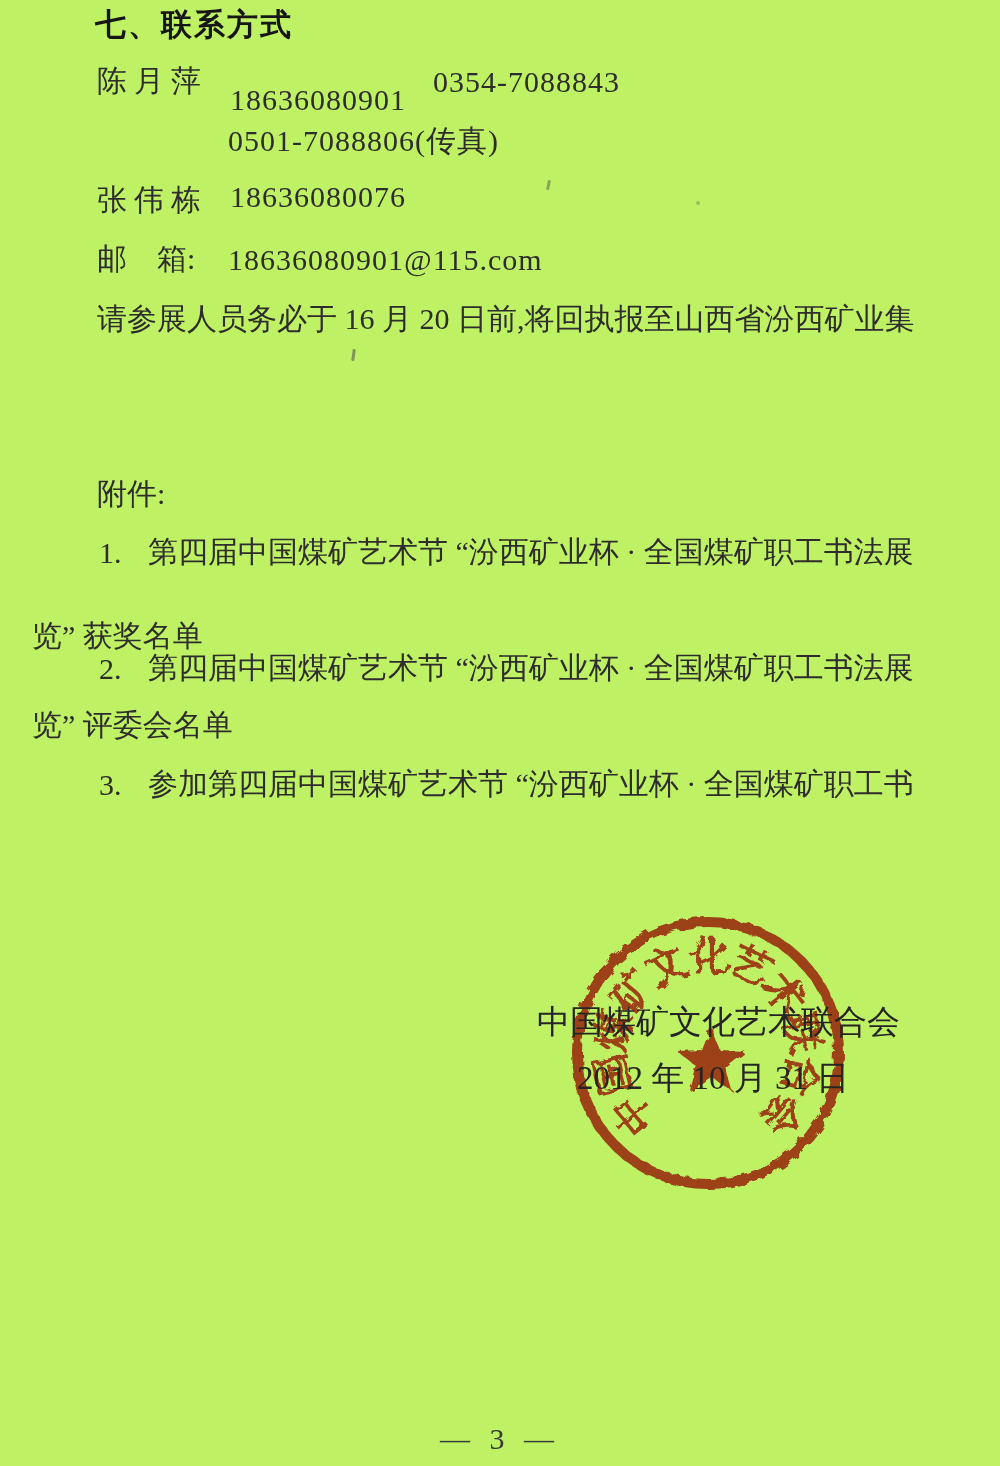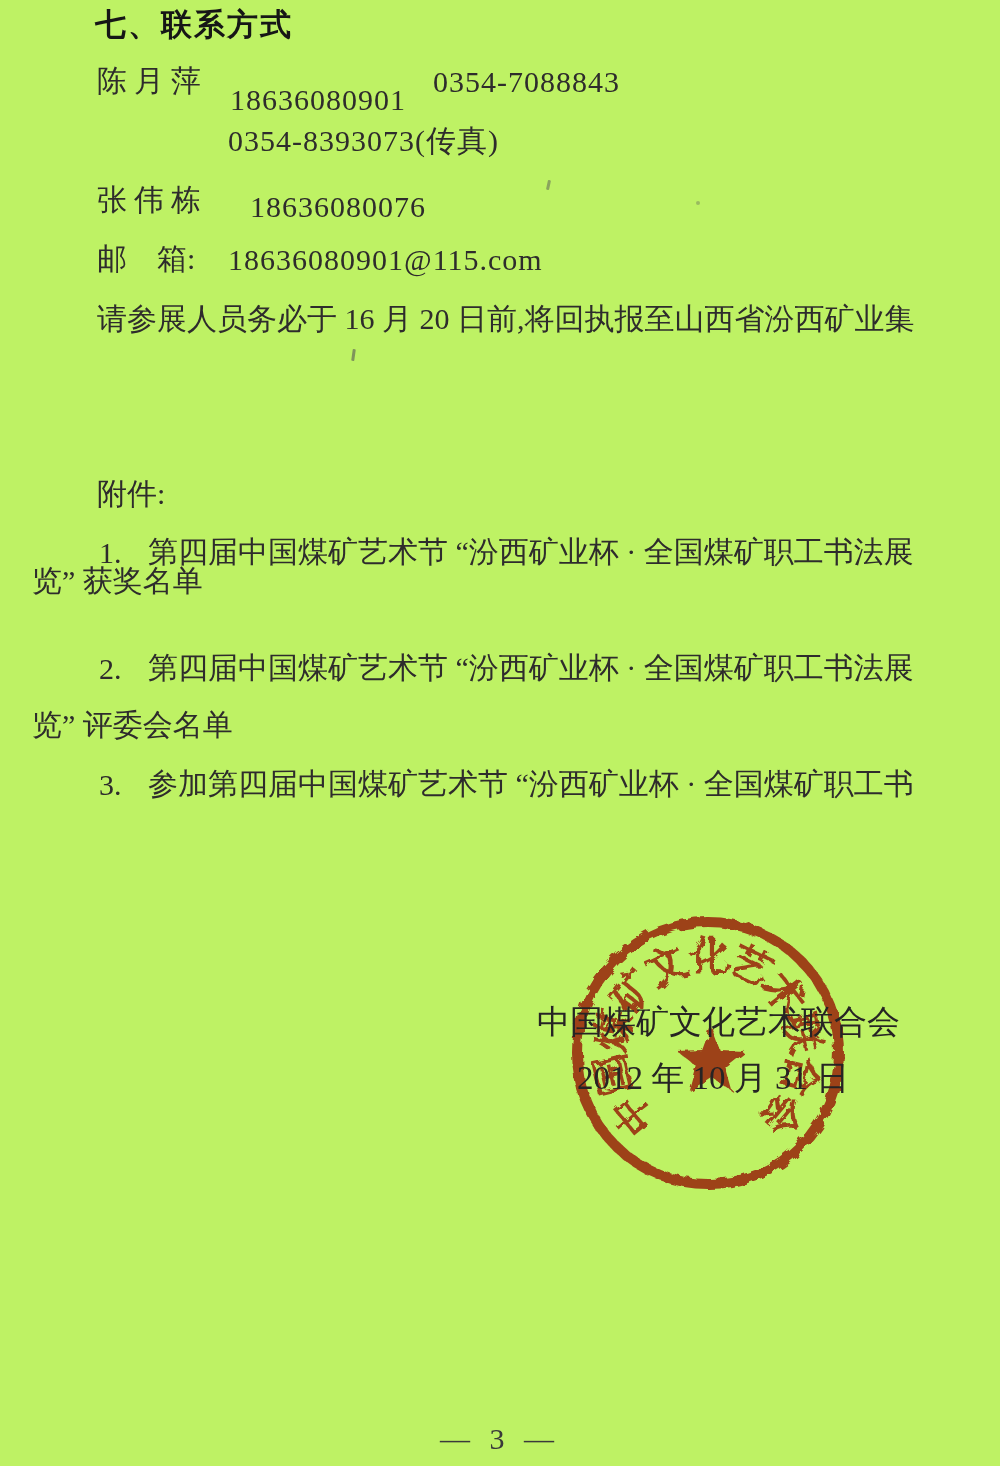--- a/index.html
+++ b/index.html
@@ -55,35 +55,35 @@
 <body>
 
 <div class="page">
 
   <div class="abs heading" style="left:95px; top:8px;">七、联系方式</div>
 
   <div class="abs body-text name-text" style="left:97px; top:64px;">陈月萍</div>
   <div class="abs body-text num-text" style="left:230px; top:65px;margin-top:18px;">18636080901</div>
   <div class="abs body-text num-text" style="left:433px; top:65px;">0354-7088843</div>
 
-  <div class="abs body-text num-text" style="left:228px; top:124px;">0354-8393073(传真)</div>
+  <div class="abs body-text num-text" style="left:228px; top:124px;">0501-7088806(传真)</div>
 
   <div class="abs body-text name-text" style="left:97px; top:183px;">张伟栋</div>
-  <div class="abs body-text num-text" style="left:230px; top:190px;margin-left:20px;">18636080076</div>
+  <div class="abs body-text num-text" style="left:230px; top:180px;">18636080076</div>
 
   <div class="abs body-text" style="left:97px; top:242px;text-align:right;">邮　箱:</div>
   <div class="abs body-text num-text" style="left:228px; top:243px;">18636080901@115.com</div>
 
   <div class="abs body-text" style="left:97px; top:302px;">请参展人员务必于 16 月 20 日前,将回执报至山西省汾西矿业集</div>
 
   <div class="abs body-text" style="left:97px; top:477px;">附件:</div>
 
   <div class="abs body-text" style="left:99px; top:536px;">1.</div>
   <div class="abs body-text" style="left:148px; top:535px;">第四届中国煤矿艺术节 “汾西矿业杯 · 全国煤矿职工书法展</div>
-  <div class="abs body-text" style="left:32px; top:564px;">览” 获奖名单</div>
+  <div class="abs body-text" style="left:32px; top:619px;">览” 获奖名单</div>
 
   <div class="abs body-text" style="left:99px; top:652px;">2.</div>
   <div class="abs body-text" style="left:148px; top:651px;">第四届中国煤矿艺术节 “汾西矿业杯 · 全国煤矿职工书法展</div>
   <div class="abs body-text" style="left:32px; top:708px;text-align:center;">览” 评委会名单</div>
 
   <div class="abs body-text" style="left:99px; top:768px;">3.</div>
   <div class="abs body-text" style="left:148px; top:767px;">参加第四届中国煤矿艺术节 “汾西矿业杯 · 全国煤矿职工书</div>
 
   <svg class="seal-svg" viewBox="-170 -170 340 340">
     <defs>

